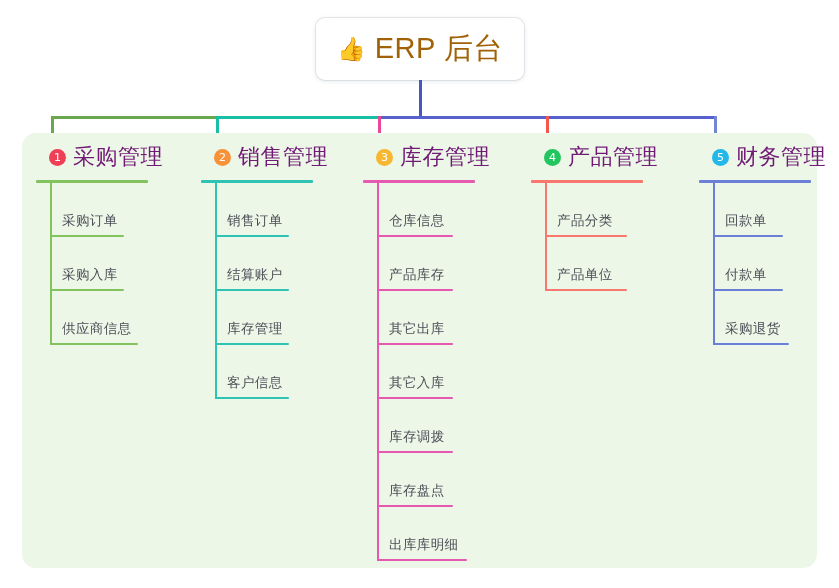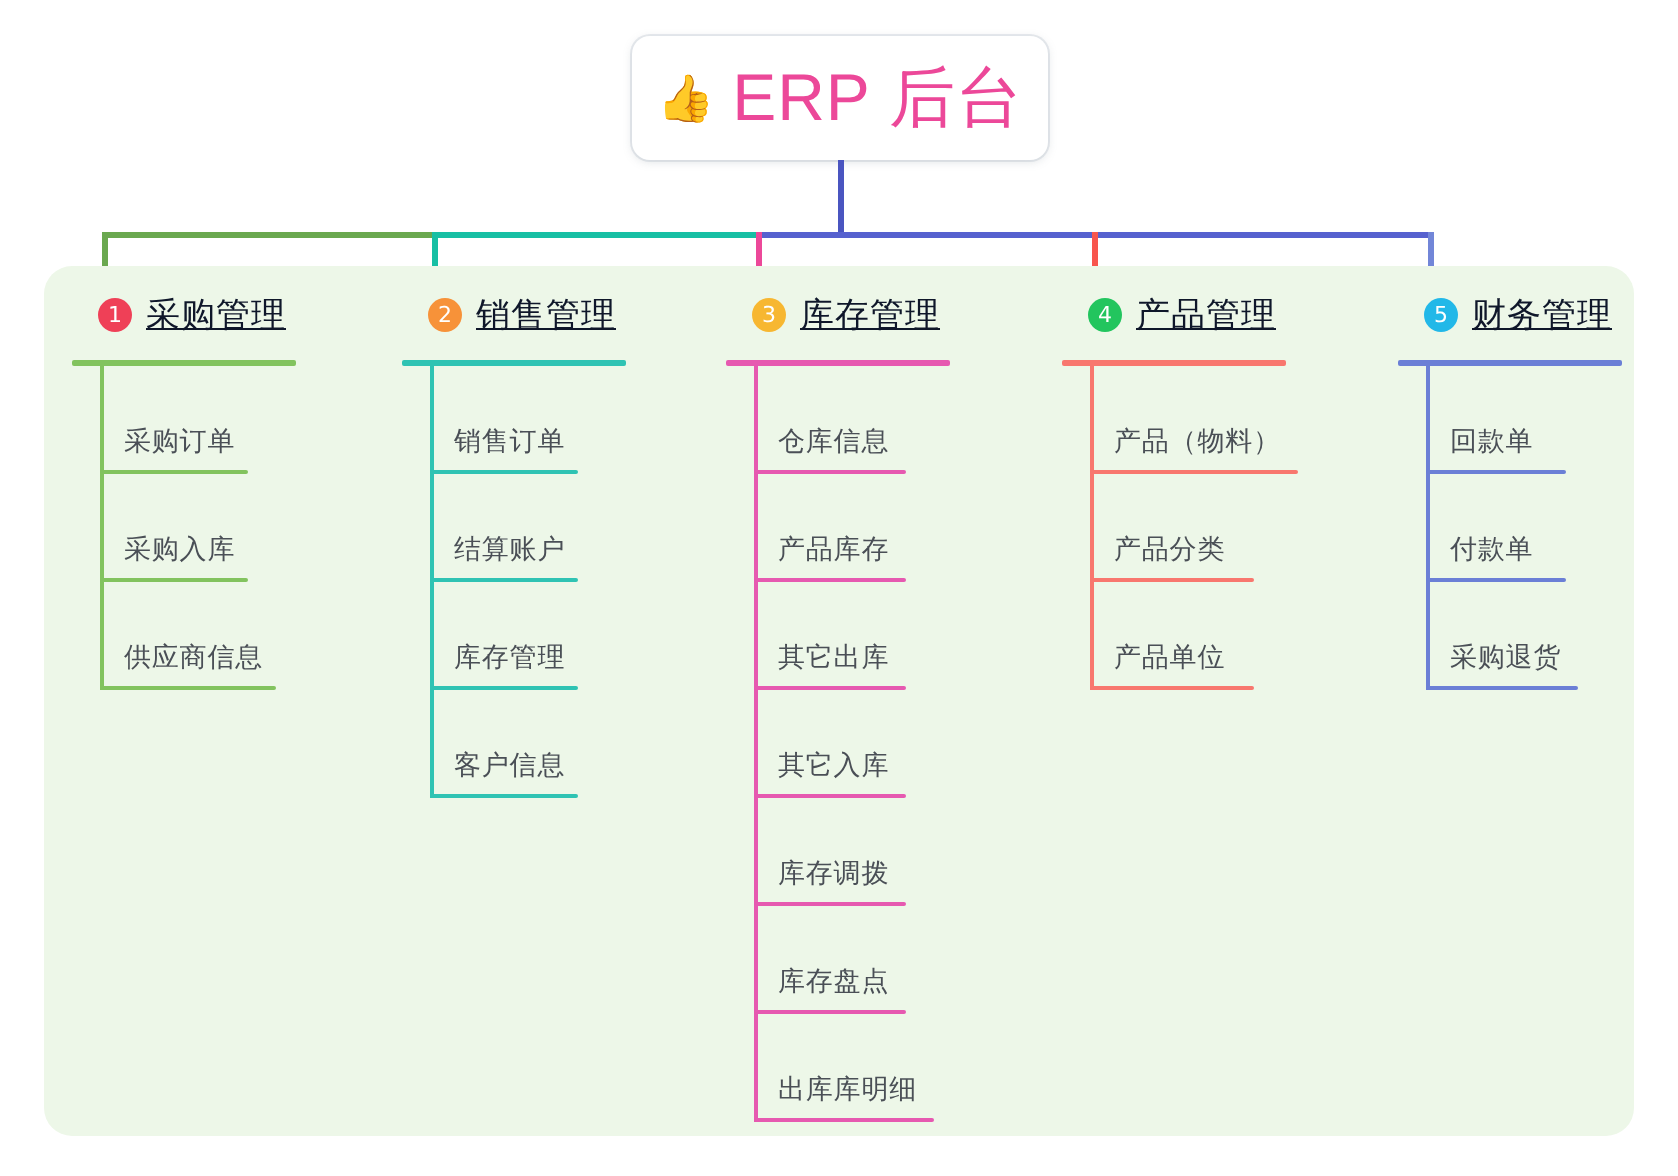--- a/index.html
+++ b/index.html
@@ -14,21 +14,21 @@
 
   
   .root-card{
     position:absolute;left:316px;top:18px;width:208px;height:62px;
     background:#ffffff;border-radius:9px;
     box-shadow:0 1px 5px rgba(120,130,140,.22), 0 0 0 1px rgba(225,230,235,.75);
     display:flex;align-items:center;justify-content:center;gap:9px;
     box-sizing:border-box;
   }
   .root-emoji{font-size:23px;line-height:1;display:inline-block;}
-  .root-title{font-size:33px;color:#ec4899;letter-spacing:.5px;white-space:nowrap;}
+  .root-title{font-size:29px;color:#a16207;letter-spacing:.5px;white-space:nowrap;}
 
   
   .conn{position:absolute;}
   .v{width:3px;}
   .h{height:3px;}
 
   
   .panel{
     position:absolute;left:22px;top:133px;width:795px;height:435px;
     background:#edf7e8;border-radius:14px;
@@ -36,21 +36,21 @@
 
   
   .col{position:absolute;top:0;}
   .col-head{position:relative;height:44px;}
   .head-row{display:flex;align-items:center;gap:7px;padding-left:13px;height:36px;}
   .badge{
     width:17px;height:17px;border-radius:50%;
     color:#fff;font-size:11px;line-height:17px;text-align:center;
     flex:0 0 auto;font-family:"DejaVu Sans",sans-serif;
   }
-  .head-label{font-size:17px;color:#0f172a;white-space:nowrap;letter-spacing:.5px;text-decoration:underline;}
+  .head-label{font-size:22px;color:#701a75;white-space:nowrap;letter-spacing:.5px;}
   .head-rule{position:absolute;left:0;bottom:0;height:3px;border-radius:1px;}
 
   .items{position:relative;}
   .item{position:relative;height:54px;}
   .item-label{
     position:absolute;left:26px;bottom:7px;
     font-size:13.5px;color:#4a4f56;white-space:nowrap;letter-spacing:.4px;
   }
   .item-rule{position:absolute;left:14px;bottom:0;height:2px;border-radius:1px;}
   .item-spine{position:absolute;left:14px;top:0;width:2px;}
@@ -187,25 +187,20 @@
         <div class="col-head" style="width: 112px;">
           <div class="head-row">
             <span class="badge" style="background: rgb(34, 197, 94);">4</span>
             <span class="head-label">产品管理</span>
           </div>
           <div class="head-rule" style="width: 112px; background: rgb(248, 119, 110);"></div>
         </div>
         <div class="items">
           <div class="item">
             <div class="item-spine" style="background: rgb(248, 119, 110); height: 54px;"></div>
-            <div class="item-label">产品（物料）</div>
-            <div class="item-rule" style="width: 104px; background: rgb(248, 119, 110);"></div>
-          </div>
-          <div class="item">
-            <div class="item-spine" style="background: rgb(248, 119, 110); height: 54px;"></div>
             <div class="item-label">产品分类</div>
             <div class="item-rule" style="width: 82px; background: rgb(248, 119, 110);"></div>
           </div>
           <div class="item">
             <div class="item-spine" style="background: rgb(248, 119, 110); height: 54px;"></div>
             <div class="item-label">产品单位</div>
             <div class="item-rule" style="width: 82px; background: rgb(248, 119, 110);"></div>
           </div>
         </div>
       </div>

